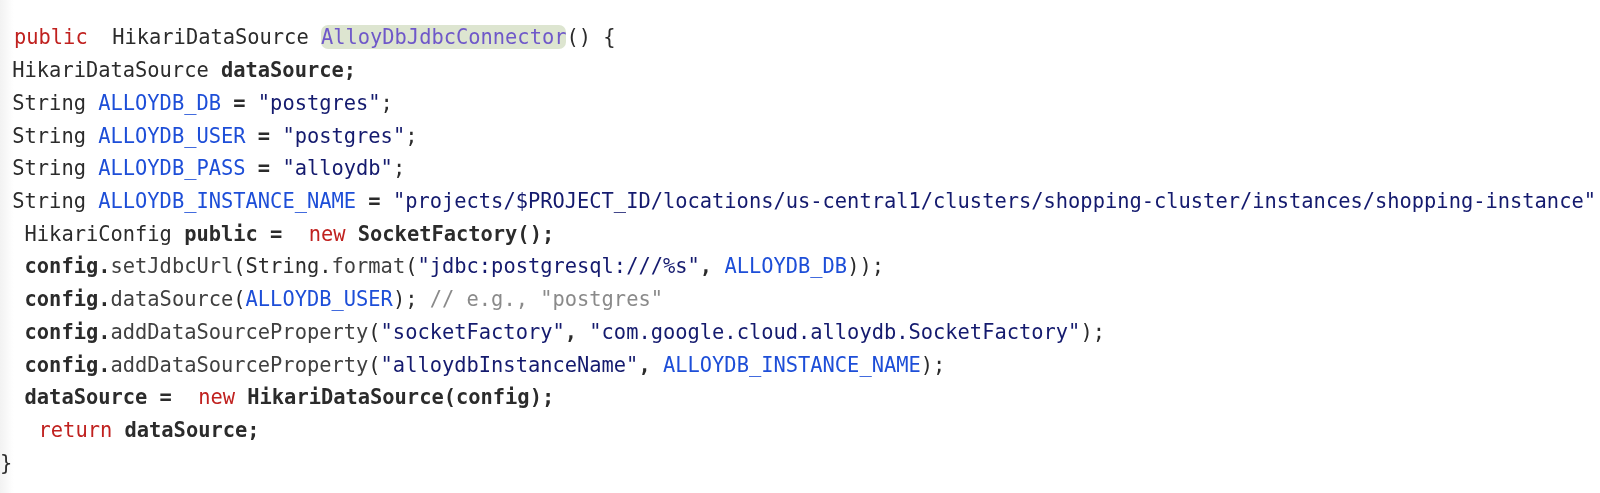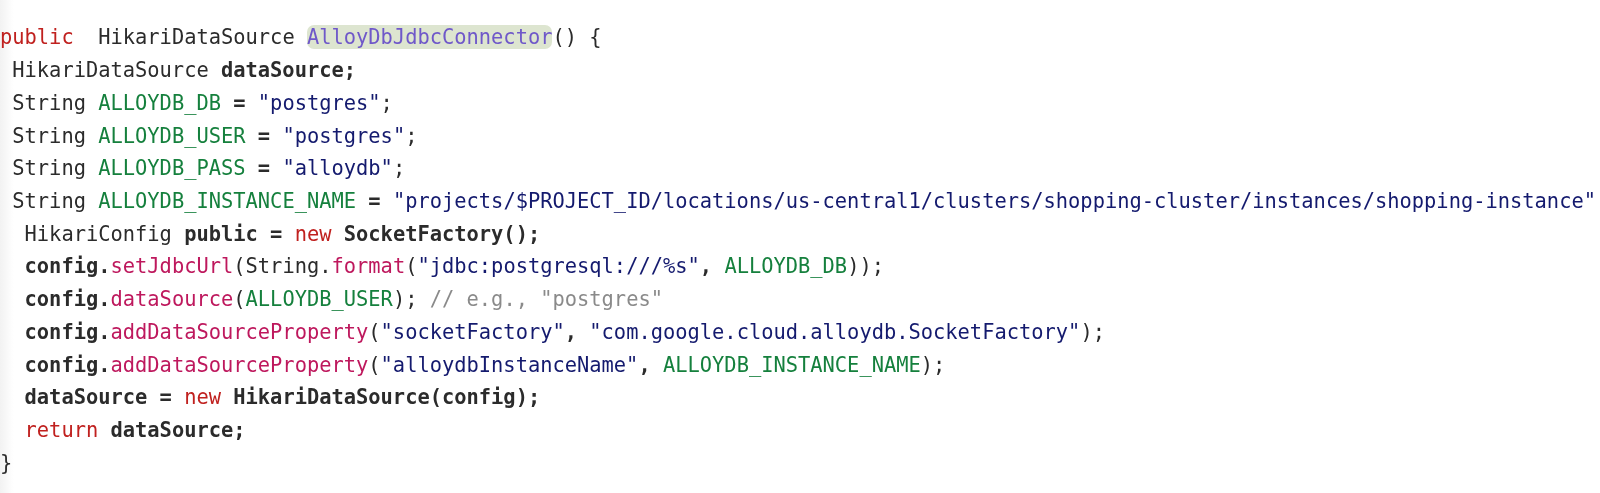--- a/index.html
+++ b/index.html
@@ -41,25 +41,25 @@
     white-space: pre;
     color: #2b2b2b;
     padding-top: 1px;
   }
   .code-line {
     white-space: pre;
     height: 32.72px;
     display: block;
   }
   
-  .tok-keyword   { color: #c0211f; }
+  .tok-keyword   { color: #c0211f; padding-left: 14px; }
   .tok-plain     { color: #2b2b2b; font-weight: bold; }
   .tok-type      { color: #2b2b2b; }
-  .tok-ident     { color: #15803d; margin-top: 29px; }
-  .tok-method    { color: #be185d; }
+  .tok-ident     { color: #1d4ed8; margin-top: 29px; }
+  .tok-method    { color: #404040; }
   .tok-string    { color: #141a6e; }
   .tok-comment   { color: #8a8a8a; }
   .tok-punct     { color: #2b2b2b; }
   .tok-highlight {
     color: #6f58c9;
     background: #dde5d0;
     border-radius: 7px;
   }
 </style>
 </head>

